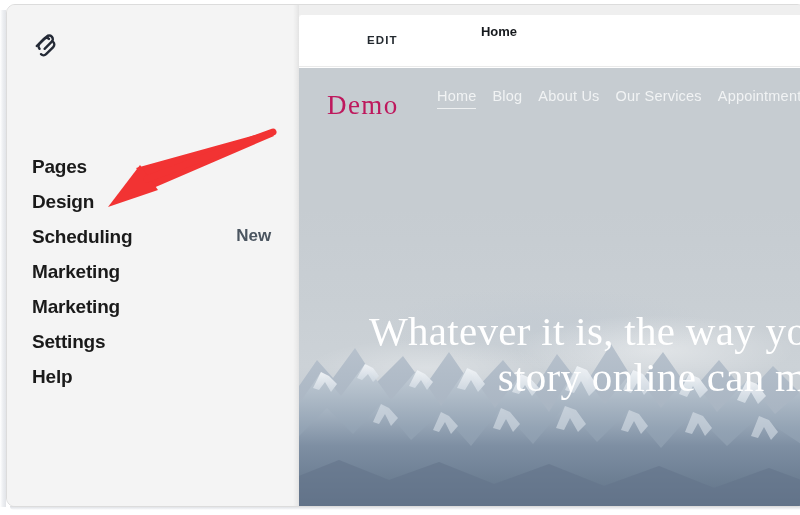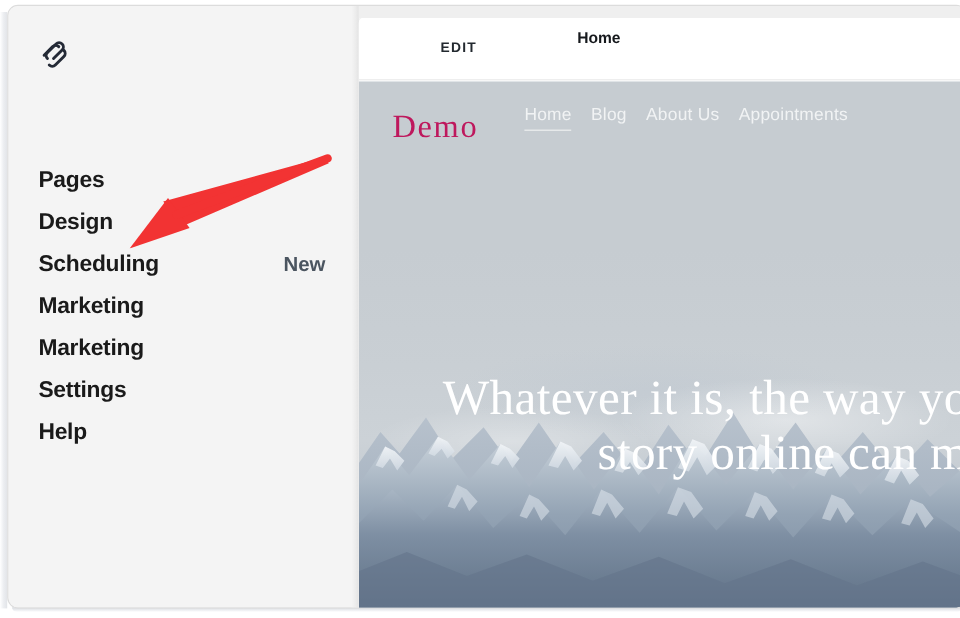--- a/index.html
+++ b/index.html
@@ -79,21 +79,21 @@
 
   .nav {
     position: absolute;
     left: 0;
     top: 136px;
     width: 286px;
   }
   .nav-item {
     position: relative;
     display: flex;
-    align-items: flex-start;
+    align-items: flex-end;
     justify-content: space-between;
     height: 35px;
     padding: 0 22px 0 25px;
     cursor: pointer;
   }
   .nav-label {
     font-family: "Liberation Sans", sans-serif;
     font-size: 19px;
     font-weight: bold;
     color: #1a1a1a;
@@ -437,20 +437,21 @@
                      L415,180 L470,160 L508,174 L508,200 L0,200 Z" fill="#64758a" opacity="0.62"></path>
           </svg>
         </div>
 
         <div class="site-nav">
           <div class="site-logo">Demo</div>
           <div class="site-menu">
             <span class="site-menu-item active">Home</span>
             <span class="site-menu-item">Blog</span>
             <span class="site-menu-item">About Us</span>
+            <span class="site-menu-item">Our Services</span>
             <span class="site-menu-item">Appointments</span>
           </div>
         </div>
 
         <div class="hero-copy">
           <div class="hero-headline">
             <span>Whatever it is, the way you tell your</span>
             <span>story online can make all the</span>
             <span>difference.</span>
           </div>

